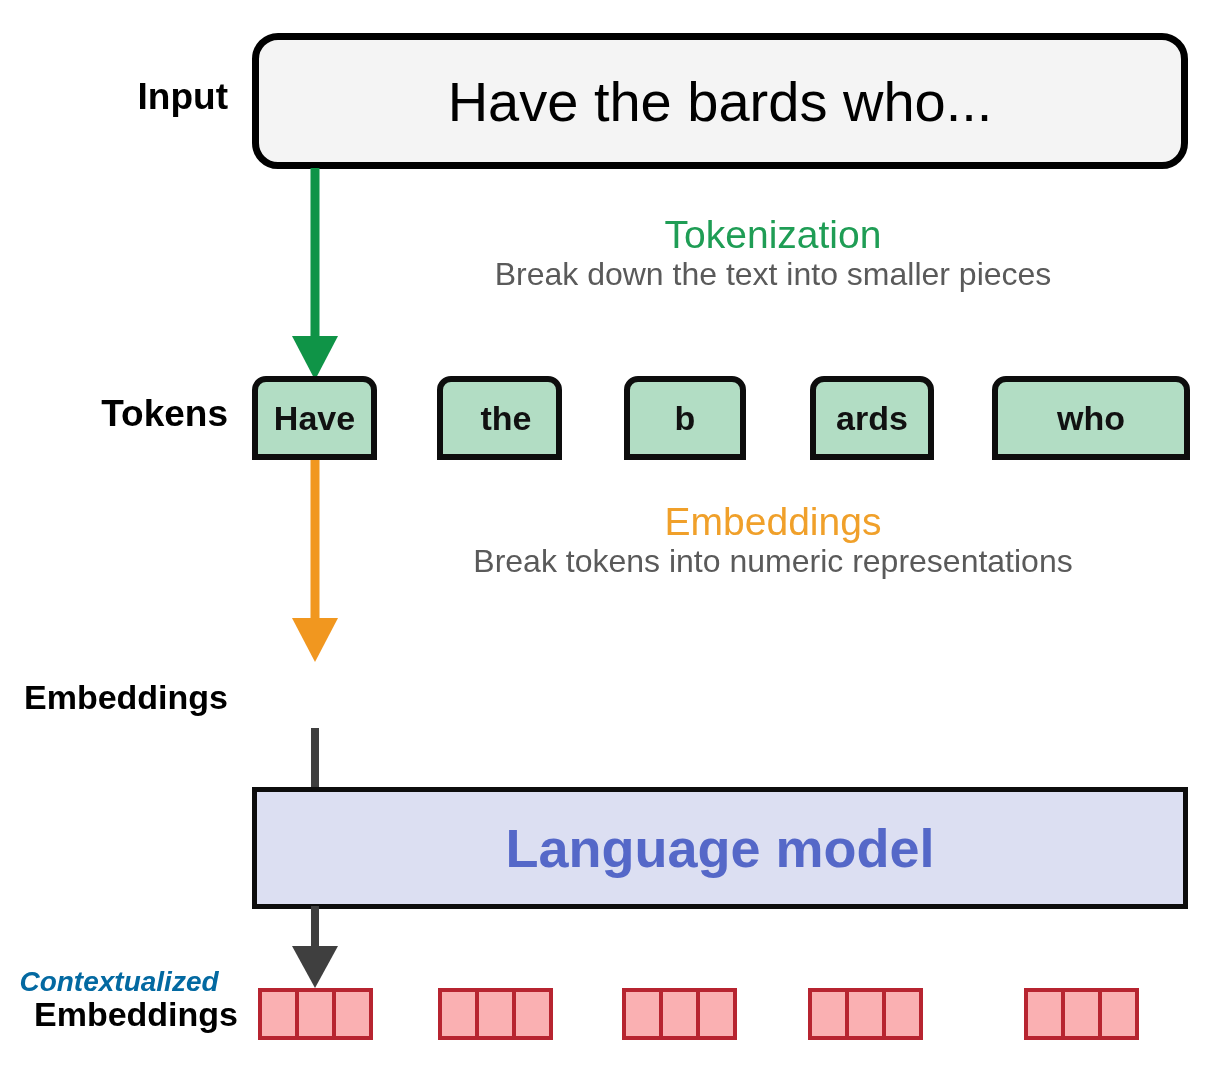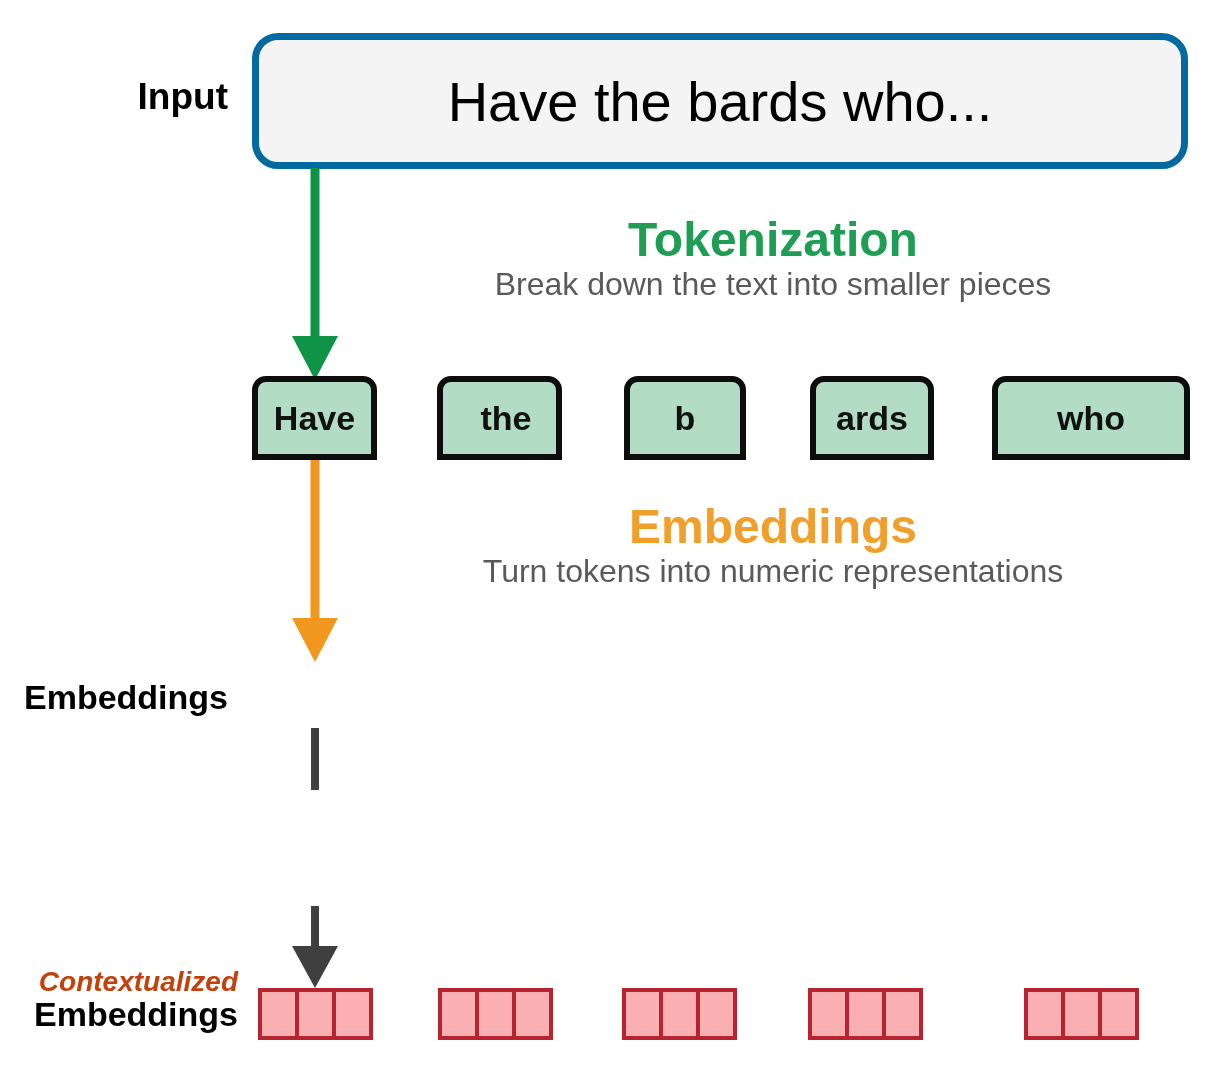--- a/index.html
+++ b/index.html
@@ -51,41 +51,42 @@
     top: 968px;
     width: 238px;
     text-align: right;
     line-height: 1.02;
   }
   #label-ctx-line1 {
     display: block;
     font-size: 28px;
     font-weight: bold;
     font-style: italic;
-    color: #c2410c;
-    white-space: nowrap;
+    color: #0369a1;
+    white-space: nowrap;
+    text-align: center;
   }
   #label-ctx-line2 {
     display: block;
     font-size: 34px;
     font-weight: bold;
     color: #000000;
     white-space: nowrap;
   }
 
   
   #input-box {
     position: absolute;
     left: 252px;
     top: 33px;
     width: 936px;
     height: 136px;
     box-sizing: border-box;
     background: #f4f4f4;
-    border: 7px solid #0369a1;
+    border: 7px solid #000000;
     border-radius: 26px;
     display: flex;
     align-items: center;
     justify-content: center;
   }
   #input-text {
     font-size: 56px;
     color: #000000;
     letter-spacing: 0px;
   }
@@ -96,22 +97,22 @@
   }
 
   
   .step {
     position: absolute;
     text-align: center;
     line-height: 1.12;
   }
   .step-title {
     display: block;
-    font-size: 48px;
-    font-weight: bold;
+    font-size: 39px;
+    font-weight: normal;
   }
   .step-desc {
     display: block;
     font-size: 32px;
     color: #5a5a5a;
     white-space: nowrap;
   }
   #step-tokenization {
     left: 333px;
     top: 213px;
@@ -207,20 +208,21 @@
   <svg class="arrow" id="arrow-input-tokens" style="left:280px; top:168px; width:70px; height:212px;" viewBox="0 0 70 212">
     <line x1="35" y1="0" x2="35" y2="172" stroke="#0f9447" stroke-width="9"></line>
     <polygon points="12,168 58,168 35,212" fill="#0f9447"></polygon>
   </svg>
 
   <div class="step" id="step-tokenization">
     <span class="step-title">Tokenization</span>
     <span class="step-desc">Break down the text into smaller pieces</span>
   </div>
 
+  <div class="row-label" id="label-tokens">Tokens</div>
 
   <div id="tokens-row">
       <div class="token-chip" style="left: 252px; width: 125px;">
         <span class="token-text">Have</span>
       </div>
       <div class="token-chip" style="left: 437px; width: 125px; padding-left: 13px;">
         <span class="token-text">the</span>
       </div>
       <div class="token-chip" style="left: 624px; width: 122px;">
         <span class="token-text">b</span>
@@ -233,29 +235,32 @@
       </div>
     </div>
 
   <svg class="arrow" id="arrow-tokens-embeddings" style="left:280px; top:460px; width:70px; height:202px;" viewBox="0 0 70 202">
     <line x1="35" y1="0" x2="35" y2="162" stroke="#f1971f" stroke-width="9"></line>
     <polygon points="12,158 58,158 35,202" fill="#f1971f"></polygon>
   </svg>
 
   <div class="step" id="step-embeddings">
     <span class="step-title">Embeddings</span>
-    <span class="step-desc">Turn tokens into numeric representations</span>
+    <span class="step-desc">Break tokens into numeric representations</span>
   </div>
 
   <div class="row-label" id="label-embeddings">Embeddings</div>
 
   <svg class="arrow" id="arrow-embeddings-model" style="left:280px; top:728px; width:70px; height:62px;" viewBox="0 0 70 62">
     <line x1="35" y1="0" x2="35" y2="62" stroke="#3f3f3f" stroke-width="8"></line>
   </svg>
 
+  <div id="lm-box">
+    <span id="lm-text">Language model</span>
+  </div>
 
   <svg class="arrow" id="arrow-model-ctx" style="left:280px; top:906px; width:70px; height:82px;" viewBox="0 0 70 82">
     <line x1="35" y1="0" x2="35" y2="44" stroke="#3f3f3f" stroke-width="8"></line>
     <polygon points="12,40 58,40 35,82" fill="#3f3f3f"></polygon>
   </svg>
 
   <div id="label-ctx-wrap">
     <span id="label-ctx-line1">Contextualized</span>
     <span id="label-ctx-line2">Embeddings</span>
   </div>

